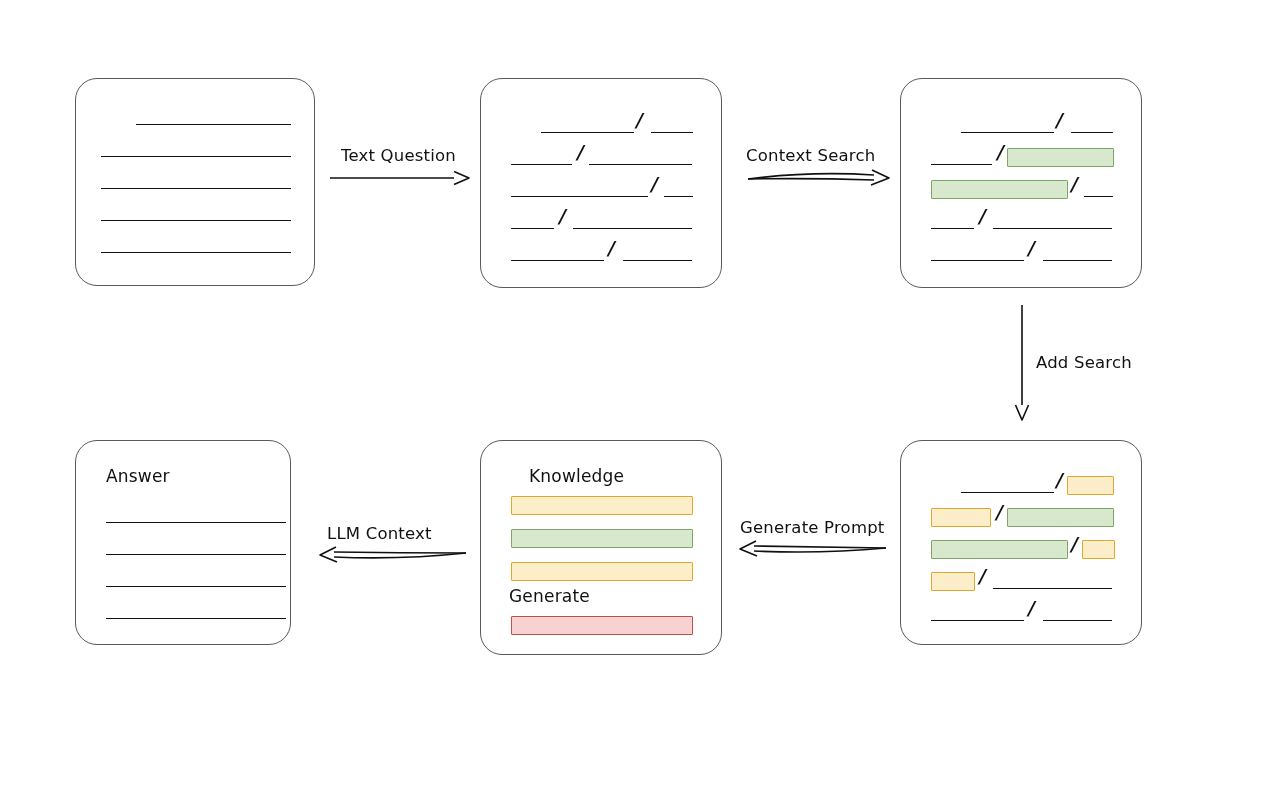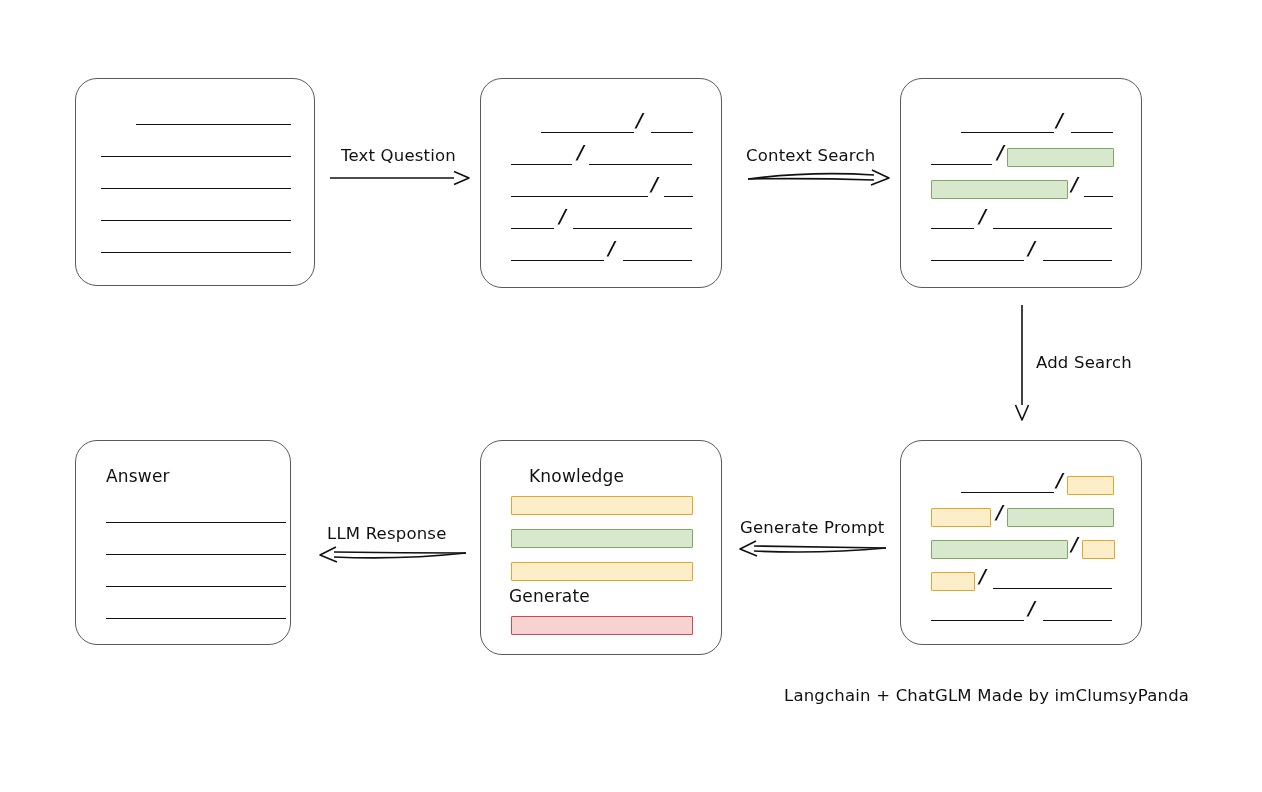--- a/index.html
+++ b/index.html
@@ -219,21 +219,21 @@
     <div class="bar-stack">
       <div class="node-label" style="left:28px;top:25px;margin-left:20px;">Knowledge</div>
       <div class="pbar hl-yellow" style="left:30px;top:55px;width:182px;background:#fceec9;border:1.3px solid #dfa82c;"></div>
       <div class="pbar hl-green" style="left:30px;top:88px;width:182px;background:#d7e8cd;border:1.3px solid #7fa868;"></div>
       <div class="pbar hl-yellow" style="left:30px;top:121px;width:182px;background:#fceec9;border:1.3px solid #dfa82c;"></div>
       <div class="node-label" style="left:28px;top:145px;">Generate</div>
       <div class="pbar hl-red" style="left:30px;top:175px;width:182px;background:#f6d3d1;border:1.3px solid #c0504d;"></div>
     </div>
   </div>
 
-  <div class="arrow-label" style="left:327px;top:524px;">LLM Response</div>
+  <div class="arrow-label" style="left:327px;top:524px;">LLM Context</div>
   <svg class="arrow-svg" style="left:320px;top:546px;" width="146" height="22" viewBox="0 0 146 22">
     <path d="M146 7 Q80 14 14 11" stroke="#111111" stroke-width="1.6" fill="none"></path>
     <path d="M146 7 Q80 7 14 6" stroke="#111111" stroke-width="1.6" fill="none"></path>
     <path d="M16 1 L0 9 L17 16" stroke="#111111" stroke-width="1.6" fill="none" stroke-linejoin="round"></path>
   </svg>
 
   <div class="node" style="left:75px;top:440px;width:216px;height:205px;">
     <div class="rows">
       <div class="node-label" style="left:30px;top:25px;">Answer</div>
       <div class="row" style="left:0;top:68px;width:100%;">
@@ -244,15 +244,14 @@
       </div>
       <div class="row" style="left:0;top:132px;width:100%;">
         <div class="seg line" style="left:30px;width:180px;"></div>
       </div>
       <div class="row" style="left:0;top:164px;width:100%;">
         <div class="seg line" style="left:30px;width:180px;"></div>
       </div>
     </div>
   </div>
 
-  <div class="footer" style="left:784px;top:686px;">Langchain + ChatGLM Made by imClumsyPanda</div>
 
 </div>
 
 </body></html>

